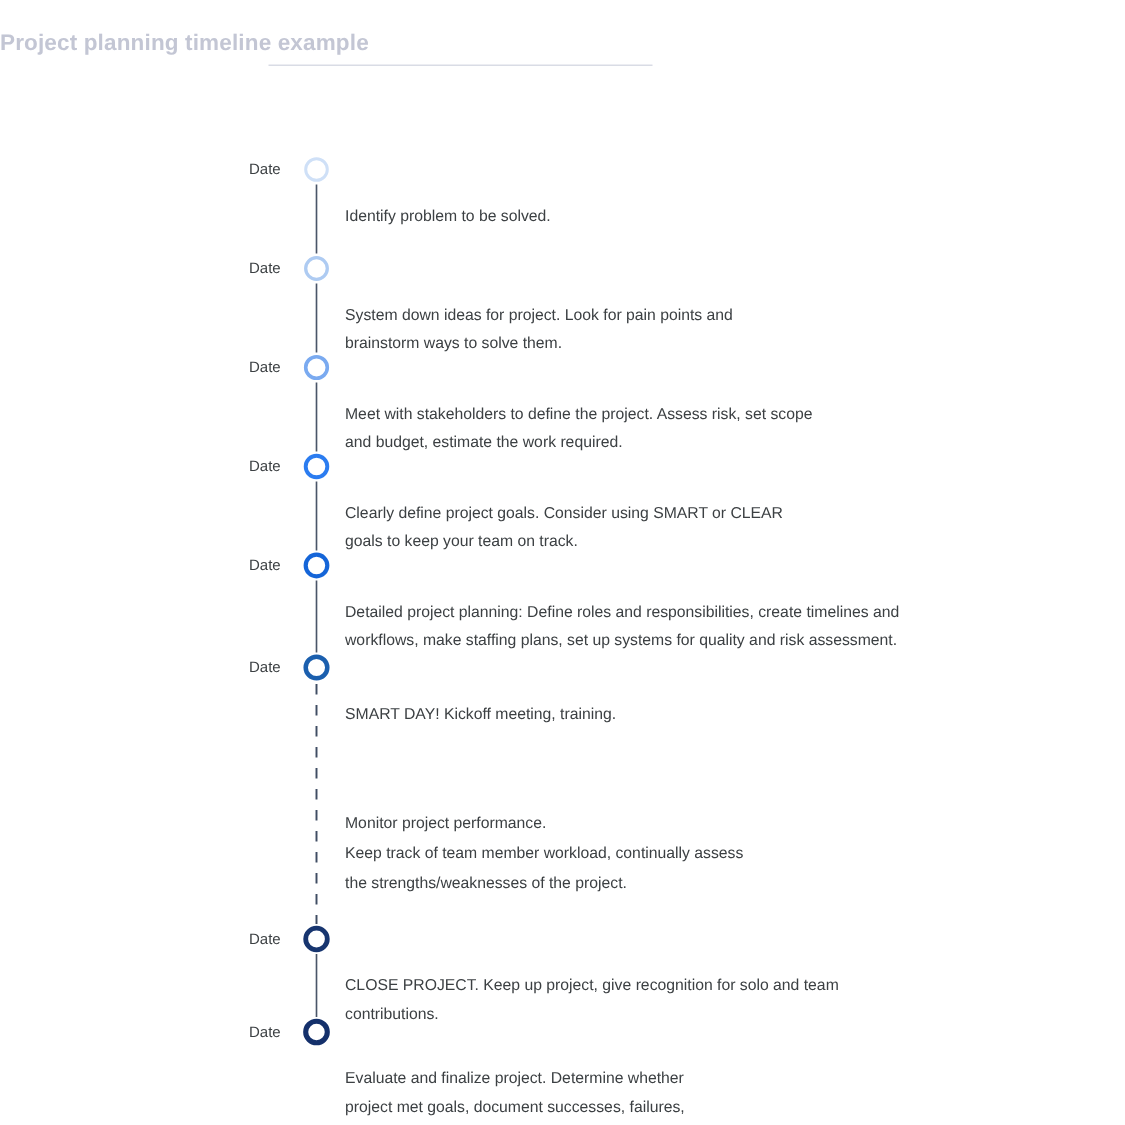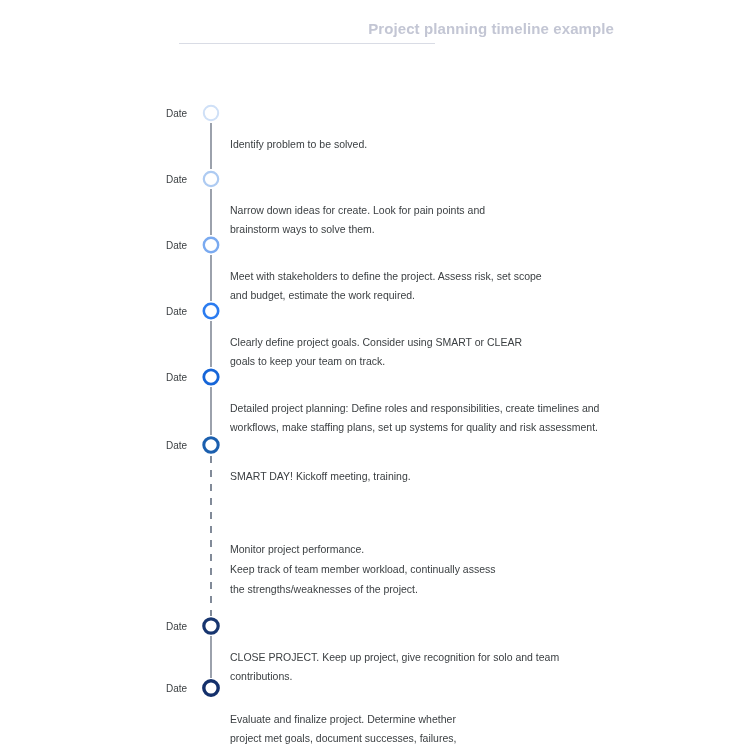--- a/index.html
+++ b/index.html
@@ -15,21 +15,21 @@
     overflow: hidden;
     -webkit-font-smoothing: antialiased;
   }
 
   
   .header {
     position: absolute;
     left: 0;
     top: 20px;
     width: 614px;
-    text-align: right;
+    text-align: left;
   }
   .doc-title {
     font-size: 15px;
     font-weight: bold;
     color: #c3c6d4;
     letter-spacing: 0.1px;
     line-height: 18px;
     margin: 0;
   }
   .title-rule {
@@ -118,21 +118,21 @@
     </g>
   </svg>
 
   <div class="tl-row" style="top:107px;">
     <div class="tl-date">Date</div>
     <div class="tl-text">Identify problem to be solved.</div>
   </div>
 
   <div class="tl-row" style="top:173px;">
     <div class="tl-date">Date</div>
-    <div class="tl-text">Narrow down ideas for create. Look for pain points and
+    <div class="tl-text">System down ideas for project. Look for pain points and
 brainstorm ways to solve them.</div>
   </div>
 
   <div class="tl-row" style="top:239px;">
     <div class="tl-date">Date</div>
     <div class="tl-text">Meet with stakeholders to define the project. Assess risk, set scope
 and budget, estimate the work required.</div>
   </div>
 
   <div class="tl-row" style="top:305px;">

